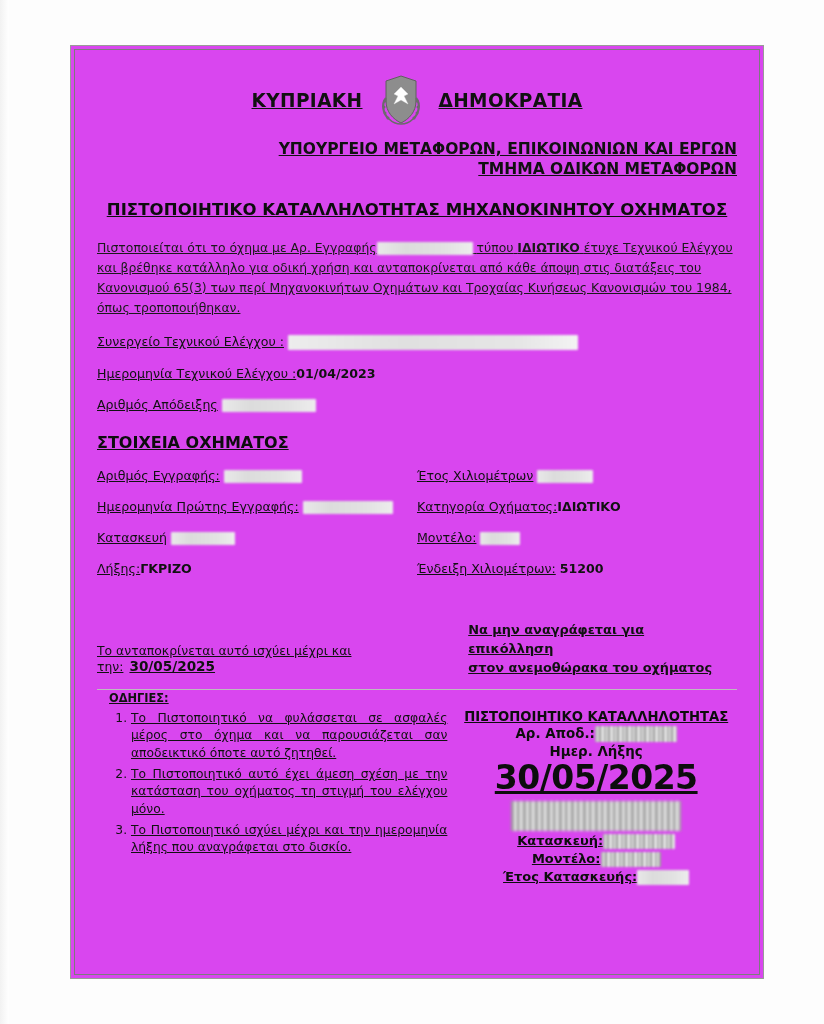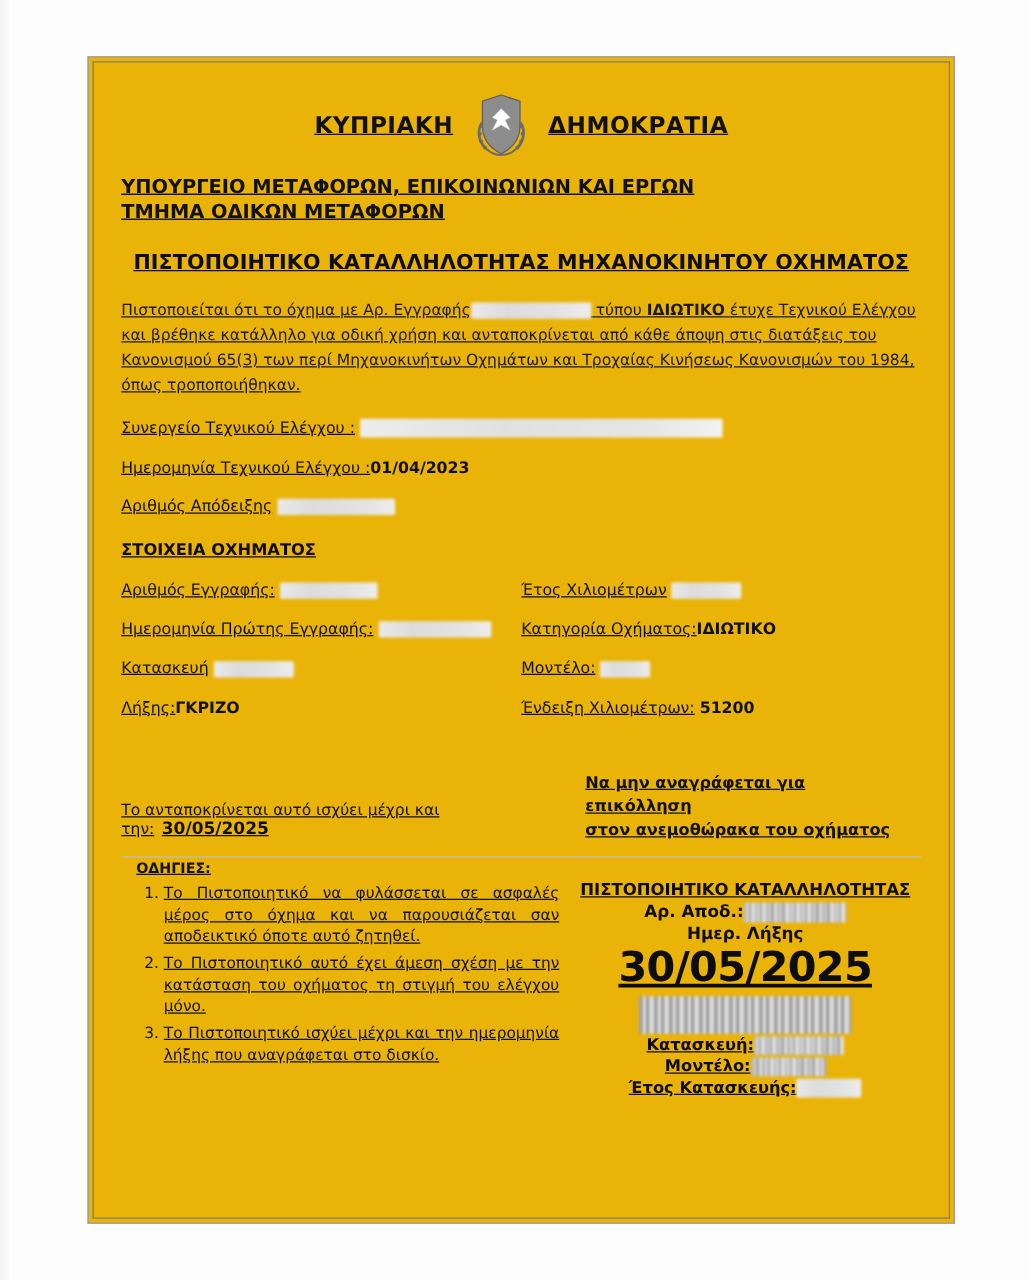--- a/index.html
+++ b/index.html
@@ -23,21 +23,21 @@
     width: 9px; height: 100%;
     background: linear-gradient(to right, #f2f2f2, #ffffff);
   }
 
   
   .frame-outer {
     position: absolute;
     left: 70px; top: 45px;
     width: 694px; height: 934px;
     border: 1px solid #9a9a9a;
-    background: #eab308;
+    background: #d946ef;
     padding: 3px;
   }
   .frame-inner {
     width: 100%; height: 100%;
     border: 1px solid #7c7c7c;
     padding: 16px 22px 10px 22px;
     position: relative;
   }
 
   
@@ -52,26 +52,25 @@
     font-size: 18.5px;
     font-weight: bold;
     letter-spacing: .4px;
     text-decoration: underline;
     color: #111;
   }
   .emblem { width: 44px; height: 52px; display: block; }
 
   .ministry {
     margin-top: 13px;
-    text-align: left;
+    text-align: right;
     font-size: 15.5px;
     font-weight: bold;
     line-height: 1.32;
     color: #111;
-    text-decoration: underline;
   }
   .ministry span { text-decoration: underline; }
 
   .doc-title {
     margin-top: 20px;
     text-align: center;
     font-size: 16.5px;
     font-weight: bold;
     color: #0d0d0d;
     text-decoration: underline;
@@ -116,21 +115,21 @@
   .row {
     margin-top: 16px;
     font-size: 12.6px;
     color: #111;
   }
   .row .lbl { text-decoration: underline; }
   .row .val { font-weight: bold; }
 
   .section-head {
     margin-top: 21px;
-    font-size: 13px;
+    font-size: 16px;
     font-weight: bold;
     text-decoration: underline;
     color: #0d0d0d;
   }
 
   
   .details {
     margin-top: 14px;
   }
   .det-row {

